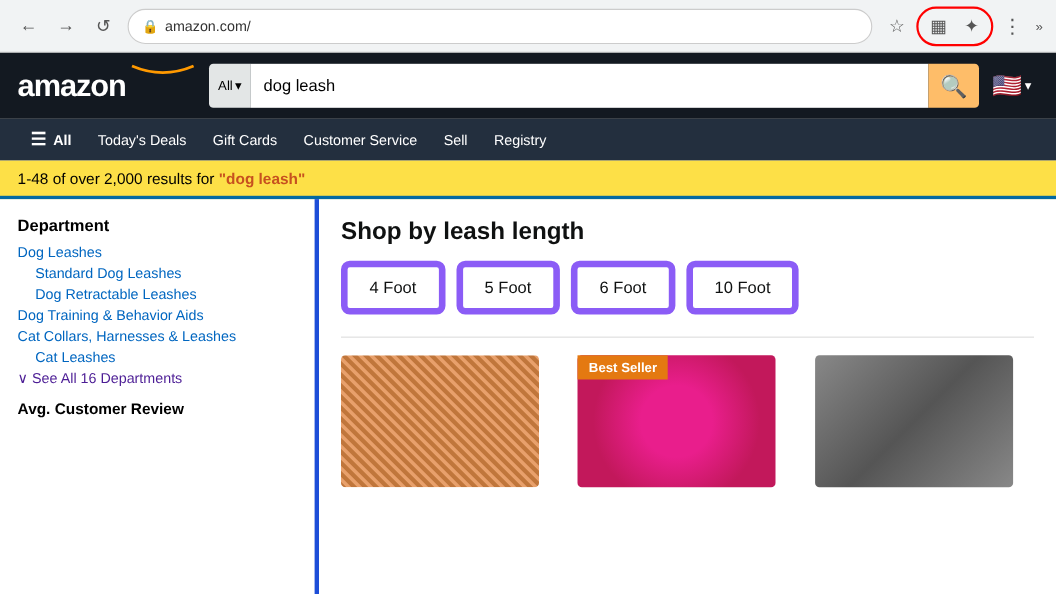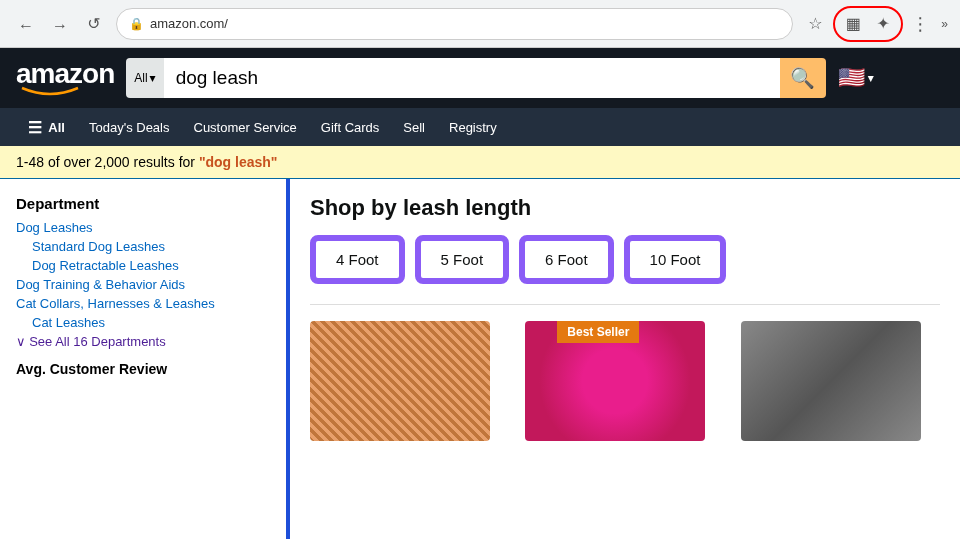--- a/index.html
+++ b/index.html
@@ -80,21 +80,21 @@
     .amazon-header {
       background: #131921;
       height: 60px;
       display: flex;
       align-items: center;
       padding: 0 16px;
       gap: 12px;
     }
     .logo-wrapper {
       display: flex;
-      flex-direction: column;
+      flex-direction: row;
       align-items: flex-start;
       color: #ff9900;
     }
     .logo-text {
       color: #fff;
       font-size: 28px;
       font-weight: 900;
       font-family: 'Arial Black', Arial, sans-serif;
       letter-spacing: -1px;
     }
@@ -119,21 +119,21 @@
       cursor: pointer;
       display: flex;
       align-items: center;
       gap: 2px;
       white-space: nowrap;
     }
     .search-input {
       flex: 1;
       border: none;
       padding: 0 12px;
-      font-size: 19px;
+      font-size: 15px;
       outline: none;
     }
     .search-btn {
       background: #febd69;
       border: none;
       border-radius: 0 4px 4px 0;
       width: 46px;
       cursor: pointer;
       display: flex;
       align-items: center;
@@ -173,23 +173,23 @@
     .nav-item.all-btn {
       display: flex;
       align-items: center;
       gap: 6px;
       font-weight: bold;
     }
     .hamburger { font-size: 16px; }
 
     
     .results-bar {
-      background: #fef9c3;
+      background: #fde047;
       padding: 8px 16px;
-      border-bottom: 1px solid #0369a1;
+      border-bottom: 3px solid #0369a1;
       font-size: 14px;
     }
     .results-bar .query { color: #c7511f; font-weight: bold; }
 
     
     .main-content {
       display: flex;
       height: calc(540px - 48px - 60px - 38px - 34px);
     }
 
@@ -270,21 +270,20 @@
     .best-seller-badge {
       background: #e47911;
       color: #fff;
       font-size: 12px;
       font-weight: bold;
       padding: 4px 10px;
       position: absolute;
       top: 0;
       left: 0;
       z-index: 1;
-      margin-left: 32px;
     }
     .product-img-placeholder {
       width: 180px;
       height: 120px;
       border-radius: 4px;
       overflow: hidden;
       background: #f0f0f0;
       display: flex;
       align-items: center;
       justify-content: center;
@@ -351,24 +350,24 @@
 
 <div class="nav-bar">
   <div class="nav-item all-btn">
     <span class="hamburger">☰</span>
     <span>All</span>
   </div>
   <div class="nav-item">
     <span>Today's Deals</span>
   </div>
   <div class="nav-item">
+    <span>Gift Cards</span>
+  </div>
+  <div class="nav-item">
     <span>Customer Service</span>
-  </div>
-  <div class="nav-item">
-    <span>Gift Cards</span>
   </div>
   <div class="nav-item">
     <span>Sell</span>
   </div>
   <div class="nav-item">
     <span>Registry</span>
   </div>
 </div>
 
 <div class="results-bar">

